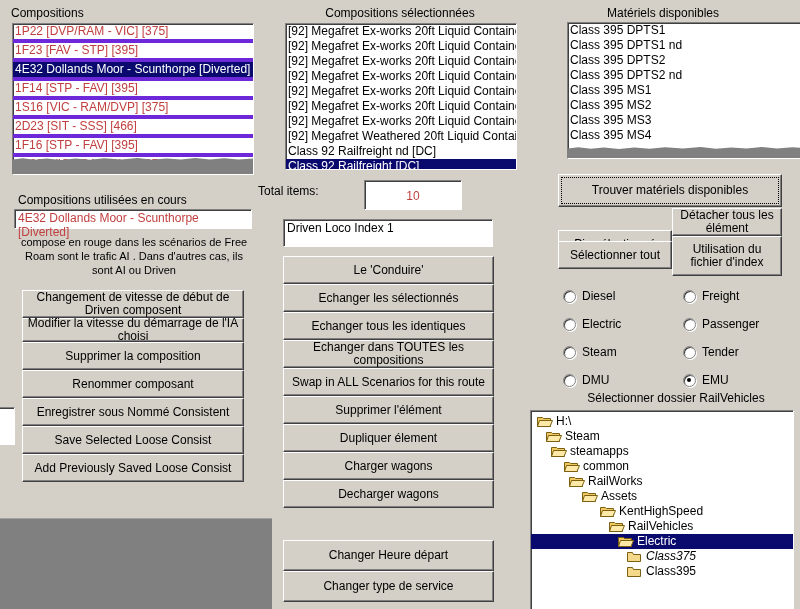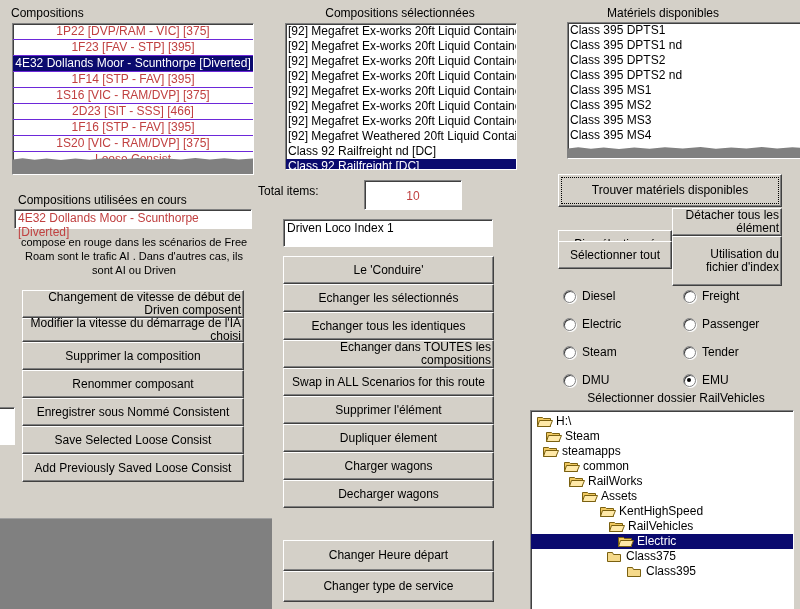--- a/index.html
+++ b/index.html
@@ -18,40 +18,40 @@
     background:#fff;
     border:1px solid #808080;
     border-right-color:#fff;border-bottom-color:#fff;
     box-shadow:inset 1px 1px 0 #404040, 1px 1px 0 #d4d0c8;
     overflow:hidden;
   }
   .listbox .row{
     height:15px;line-height:15px;padding:0 2px;white-space:nowrap;overflow:hidden;
     font-size:12px;
   }
-  .listbox .row.sep{border-bottom:1px solid #6d28d9;text-align:center;}
+  .listbox .row.sep{border-bottom:4px solid #6d28d9;}
   .red{color:#c04040;}
   .sel{background:#0a0a6e;color:#fff;}
 
   
   .torn{position:absolute;left:0;right:0;bottom:0;background:#808080;}
   .torn:before{
     content:"";position:absolute;left:0;right:0;top:-3px;height:4px;background:#808080;
     clip-path:polygon(0% 60%,4% 30%,9% 70%,14% 35%,20% 75%,26% 40%,32% 70%,38% 30%,
       45% 65%,52% 25%,58% 70%,64% 35%,70% 60%,76% 25%,82% 65%,88% 30%,94% 60%,100% 35%,100% 100%,0% 100%);
   }
 
   
   .btn{
     background:#d4d0c8;
     border-top:1px solid #ffffff;border-left:1px solid #ffffff;
     border-right:1px solid #404040;border-bottom:1px solid #404040;
     box-shadow:inset -1px -1px 0 #808080;
     display:flex;align-items:center;justify-content:center;
-    text-align:right;font-size:12px;line-height:13px;
+    text-align:center;font-size:12px;line-height:13px;
     cursor:default;box-sizing:border-box;padding:0 2px;
   }
   .btn.focus{outline:1px dotted #000;outline-offset:-4px;}
 
   
   .field{
     background:#fff;
     border:1px solid #808080;border-right-color:#fff;border-bottom-color:#fff;
     box-shadow:inset 1px 1px 0 #404040;
     box-sizing:border-box;font-size:12px;
@@ -181,21 +181,21 @@
       <div class="row">Class 395 MS4</div>
     </div>
   <div class="torn" style="height:9px;"></div>
 </div>
 
 <div class="abs btn focus" style="left:558px;top:174px;width:224px;height:33px;">Trouver matériels disponibles</div>
 
 <div class="abs btn" style="left:558px;top:213px;width:114px;height:28px;margin-top:17px;">Pin sélectionné</div>
 <div class="abs btn" style="left:672px;top:208px;width:110px;height:28px;">Détacher tous les élément</div>
 <div class="abs btn" style="left:558px;top:241px;width:114px;height:28px;">Sélectionner tout</div>
-<div class="abs btn" style="left:672px;top:236px;width:110px;height:50px;">Utilisation du fichier d'index</div>
+<div class="abs btn" style="left:672px;top:236px;width:110px;height:40px;">Utilisation du fichier d'index</div>
 
 <div class="abs" id="radio-group" style="left: 563px; top: 282px; width: 230px; height: 110px; display: grid; grid-template-columns: 120px 120px; grid-auto-rows: 28px;">
     <div class="radio">
       <span class="dot"></span>
       <span>Diesel</span>
     </div>
     <div class="radio">
       <span class="dot"></span>
       <span>Freight</span>
     </div>
@@ -240,21 +240,21 @@
       </div>
       <div class="tr" style="padding-left: 15px;">
         <span class="folder">
           <svg width="16" height="13" viewBox="0 0 16 13">
             <path d="M0.5 2.5 L0.5 11.5 L13.5 11.5 L13.5 3.5 L6.5 3.5 L5.5 2.5 Z" fill="#f0c860" stroke="#7a6010"></path>
             <path d="M2.5 5.5 L15.5 5.5 L13 11.5 L0.5 11.5 Z" fill="#ffe9a8" stroke="#7a6010"></path>
           </svg>
         </span>
         <span>Steam</span>
       </div>
-      <div class="tr" style="padding-left: 12px;">
+      <div class="tr" style="padding-left: 20px;">
         <span class="folder">
           <svg width="16" height="13" viewBox="0 0 16 13">
             <path d="M0.5 2.5 L0.5 11.5 L13.5 11.5 L13.5 3.5 L6.5 3.5 L5.5 2.5 Z" fill="#f0c860" stroke="#7a6010"></path>
             <path d="M2.5 5.5 L15.5 5.5 L13 11.5 L0.5 11.5 Z" fill="#ffe9a8" stroke="#7a6010"></path>
           </svg>
         </span>
         <span>steamapps</span>
       </div>
       <div class="tr" style="padding-left: 33px;">
         <span class="folder">
@@ -303,21 +303,21 @@
       </div>
       <div class="tr selrow" style="padding-left: 87px;">
         <span class="folder">
           <svg width="16" height="13" viewBox="0 0 16 13">
             <path d="M0.5 2.5 L0.5 11.5 L13.5 11.5 L13.5 3.5 L6.5 3.5 L5.5 2.5 Z" fill="#f0c860" stroke="#7a6010"></path>
             <path d="M2.5 5.5 L15.5 5.5 L13 11.5 L0.5 11.5 Z" fill="#ffe9a8" stroke="#7a6010"></path>
           </svg>
         </span>
         <span>Electric</span>
       </div>
-      <div class="tr" style="padding-left: 76px;">
+      <div class="tr" style="padding-left: 96px; font-style: italic;">
         <span class="folder">
           <svg width="16" height="13" viewBox="0 0 16 13">
             <path d="M0.5 2.5 L0.5 11.5 L13.5 11.5 L13.5 4.5 L6.5 4.5 L5.5 2.5 Z" fill="#f5d98a" stroke="#7a6010"></path>
           </svg>
         </span>
         <span>Class375</span>
       </div>
       <div class="tr" style="padding-left: 96px;">
         <span class="folder">
           <svg width="16" height="13" viewBox="0 0 16 13">

